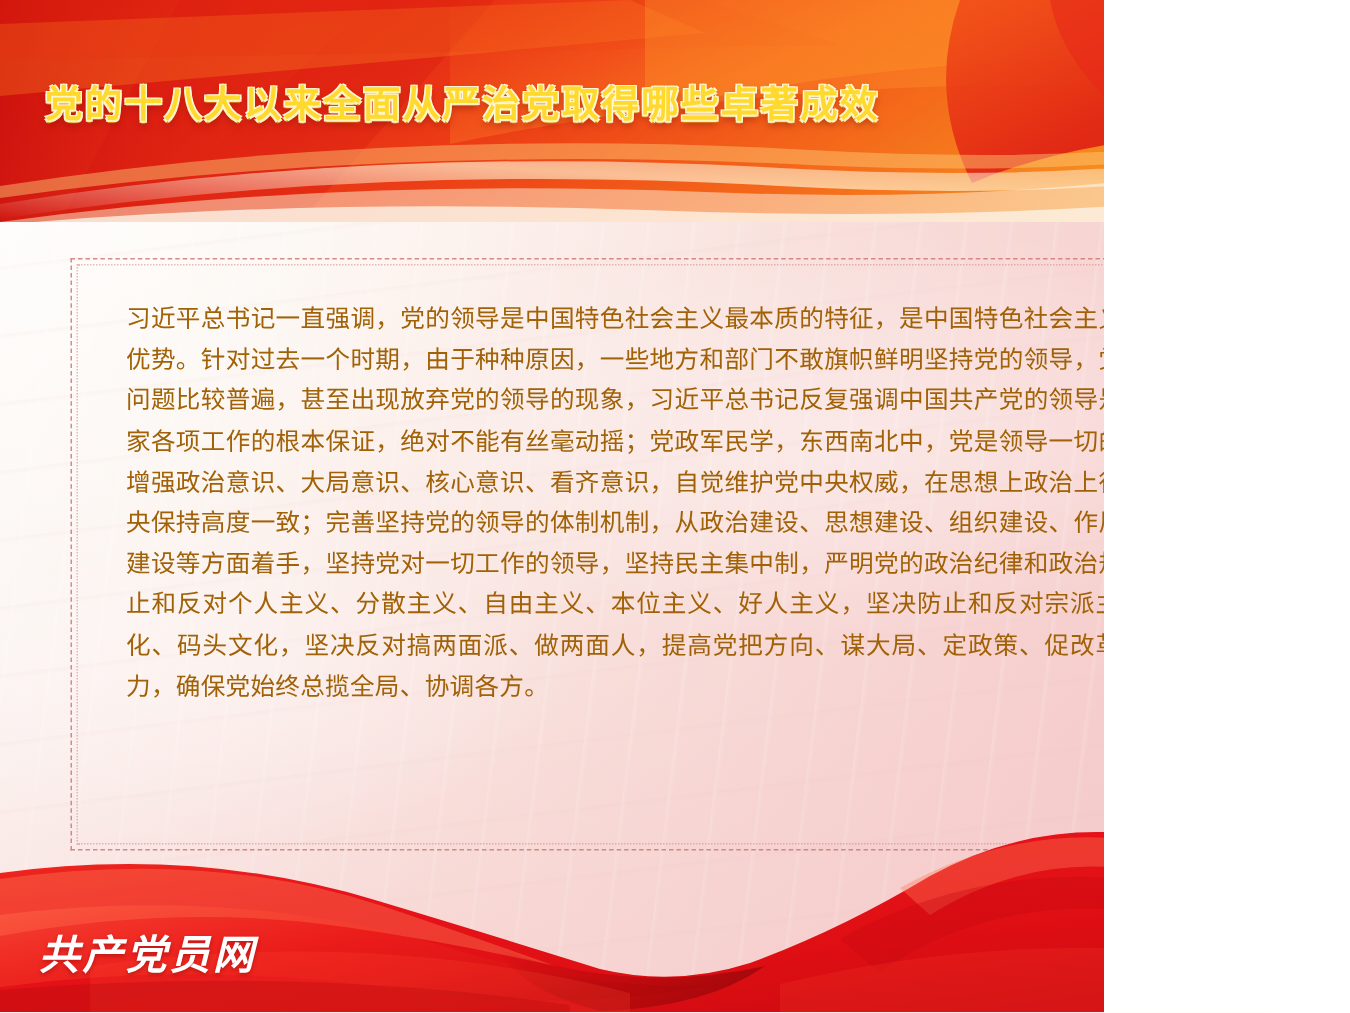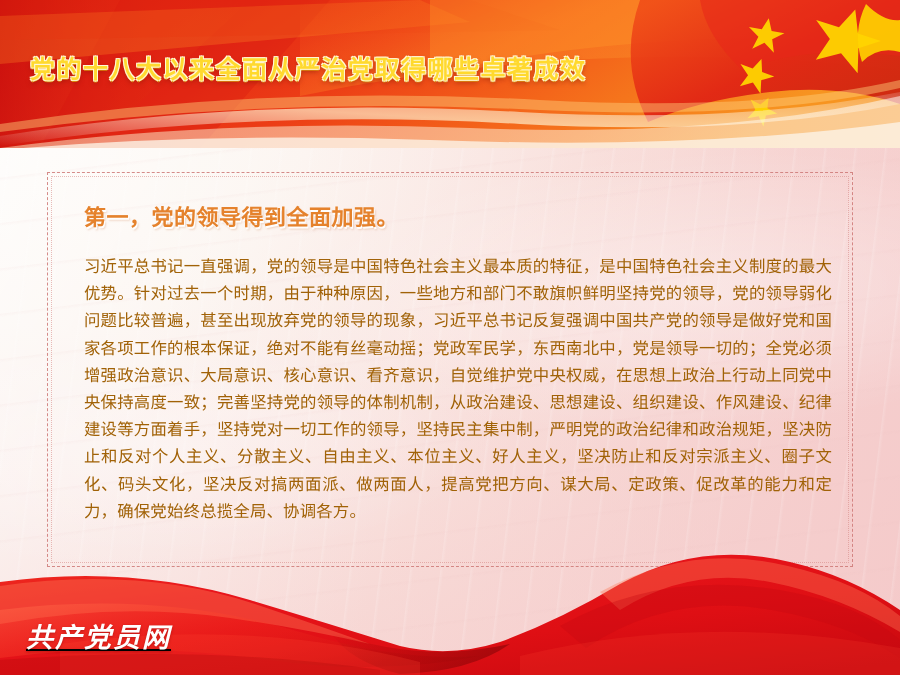--- a/index.html
+++ b/index.html
@@ -7,21 +7,21 @@
     margin: 0;
     padding: 0;
     background: #ffffff;
   }
   body {
     font-family: "DejaVu Sans", "Liberation Sans", sans-serif;
   }
 
   .slide {
     position: relative;
-    width: 900px;
+    width: 736px;
     height: 675px;
     overflow: hidden;
     background: #fdf6f2;
   }
 
   
   .bg-base {
     position: absolute;
     inset: 0;
     background:
@@ -157,21 +157,20 @@
   }
   .ribbon-svg { display: block; width: 900px; height: 135px; }
 
   
   .footer-logo {
     position: absolute;
     left: 26px;
     bottom: 24px;
     width: 200px;
     user-select: none;
-    text-decoration: underline;
   }
   .logo-mark {
     font-family: "DejaVu Serif", "Liberation Serif", serif;
     font-size: 27px;
     font-weight: 700;
     font-style: italic;
     color: #ffffff;
     letter-spacing: 2px;
     line-height: 1;
     text-shadow: 0 1px 3px rgba(130,0,0,0.45);
@@ -265,21 +264,20 @@
       <path d="M0,148 L900,148 L900,96 Q720,138 470,128 Q220,118 0,148 Z" fill="url(#hgFoot)" opacity="0.55"></path>
       <path d="M0,148 L900,148 L900,122 Q700,150 430,140 Q200,132 0,150 Z" fill="#fdf3e6" opacity="0.8"></path>
     </svg>
 
     <div class="header-title">党的十八大以来全面从严治党取得哪些卓著成效</div>
   </div>
 
   <div class="panel">
     <div class="panel-inner"></div>
     <div class="panel-content">
-      <h2 class="section-heading">第一，党的领导得到全面加强。</h2>
       <p class="body-text">习近平总书记一直强调，党的领导是中国特色社会主义最本质的特征，是中国特色社会主义制度的最大优势。针对过去一个时期，由于种种原因，一些地方和部门不敢旗帜鲜明坚持党的领导，党的领导弱化问题比较普遍，甚至出现放弃党的领导的现象，习近平总书记反复强调中国共产党的领导是做好党和国家各项工作的根本保证，绝对不能有丝毫动摇；党政军民学，东西南北中，党是领导一切的；全党必须增强政治意识、大局意识、核心意识、看齐意识，自觉维护党中央权威，在思想上政治上行动上同党中央保持高度一致；完善坚持党的领导的体制机制，从政治建设、思想建设、组织建设、作风建设、纪律建设等方面着手，坚持党对一切工作的领导，坚持民主集中制，严明党的政治纪律和政治规矩，坚决防止和反对个人主义、分散主义、自由主义、本位主义、好人主义，坚决防止和反对宗派主义、圈子文化、码头文化，坚决反对搞两面派、做两面人，提高党把方向、谋大局、定政策、促改革的能力和定力，确保党始终总揽全局、协调各方。</p>
     </div>
   </div>
 
   <div class="ribbon">
     <svg class="ribbon-svg" viewBox="0 0 900 135" preserveAspectRatio="none">
       <defs>
         <linearGradient id="rbMain" x1="0" y1="0" x2="0.9" y2="1">
           <stop offset="0%" stop-color="#f0301f"></stop>
           <stop offset="30%" stop-color="#e8151b"></stop>

